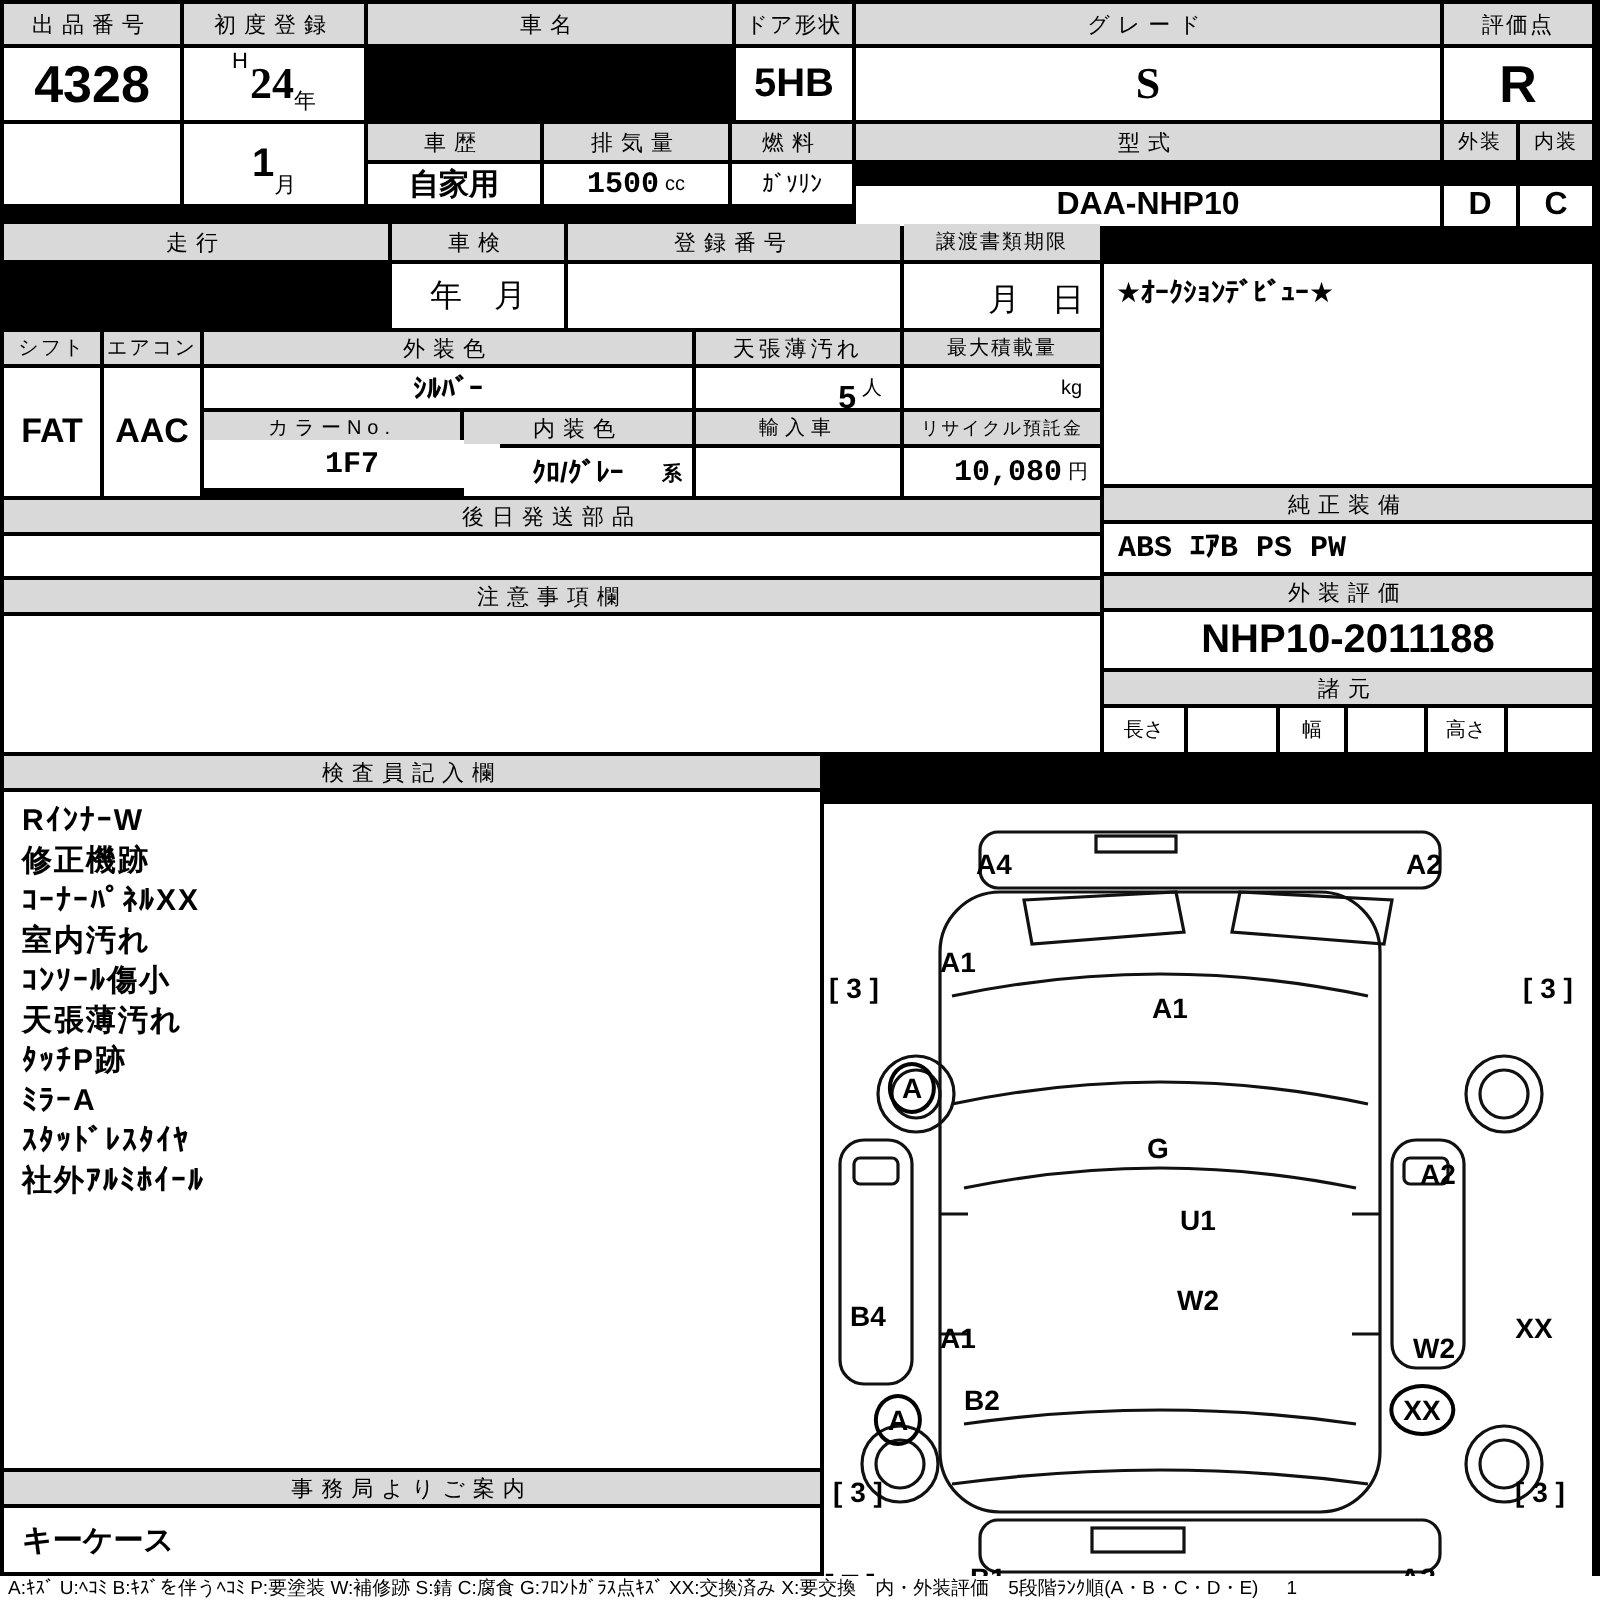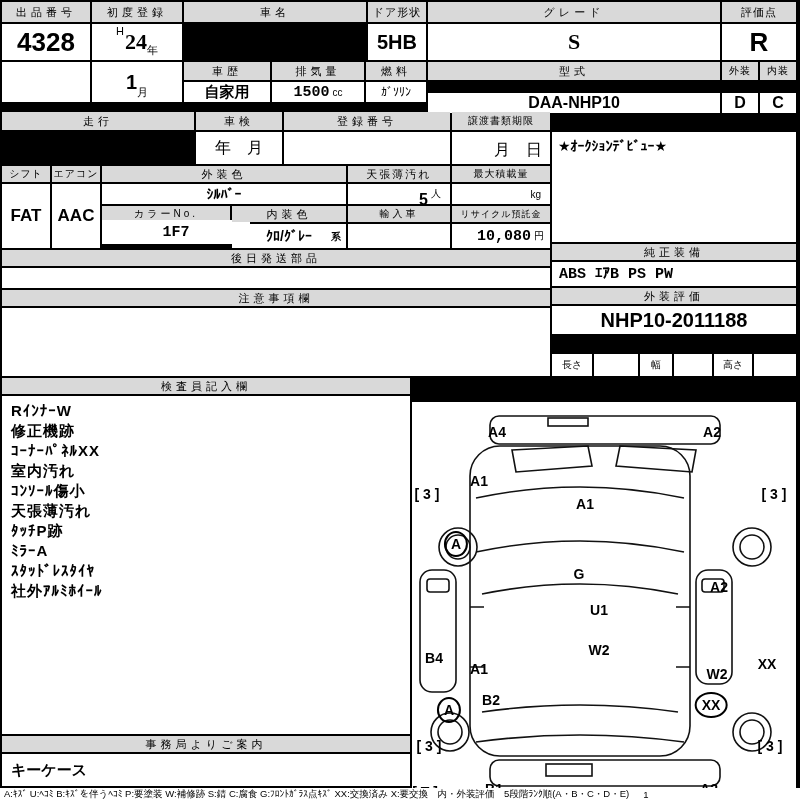--- a/index.html
+++ b/index.html
@@ -122,20 +122,21 @@
   <div class="c h" style="left:2px;top:250px;width:548px;height:16px">後日発送部品</div>
   <div class="c" style="left:2px;top:268px;width:548px;height:20px"></div>
 
   <div class="c h" style="left:2px;top:290px;width:548px;height:16px">注意事項欄</div>
   <div class="c" style="left:2px;top:308px;width:548px;height:68px"></div>
 
   <div class="c h" style="left:552px;top:244px;width:244px;height:16px">純正装備</div>
   <div class="c f15 left" style="left:552px;top:262px;width:244px;height:24px;padding-left:7px">ABS ｴｱB PS PW</div>
   <div class="c h" style="left:552px;top:288px;width:244px;height:16px">外装評価</div>
   <div class="c f20" style="left:552px;top:306px;width:244px;height:28px">NHP10-2011188</div>
+  <div class="c h" style="left:552px;top:336px;width:244px;height:16px">諸元</div>
   <div class="c sm" style="left:552px;top:354px;width:40px;height:22px">長さ</div>
   <div class="c" style="left:594px;top:354px;width:44px;height:22px"></div>
   <div class="c sm" style="left:640px;top:354px;width:32px;height:22px">幅</div>
   <div class="c" style="left:674px;top:354px;width:38px;height:22px"></div>
   <div class="c sm" style="left:714px;top:354px;width:38px;height:22px">高さ</div>
   <div class="c" style="left:754px;top:354px;width:42px;height:22px"></div>
 
   <div class="c notes" style="left:2px;top:396px;width:408px;height:338px">
       <div class="note">RｲﾝﾅｰW</div>
       <div class="note">修正機跡</div>

